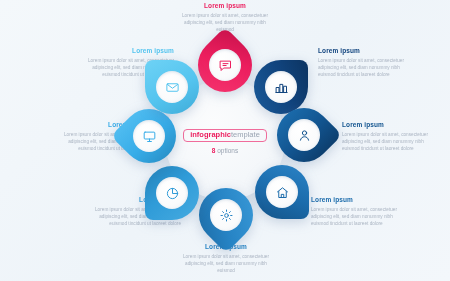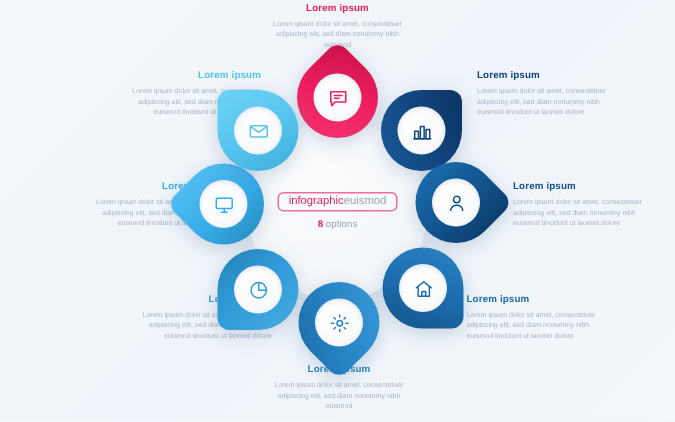--- a/index.html
+++ b/index.html
@@ -39,21 +39,21 @@
   }
   .center-title-box{
     display:inline-block;
     border:1px solid #f06c9b;
     border-radius:4px;
     padding:1.5px 6px 2px 6px;
     font-size:7.5px;
     white-space:nowrap;
     line-height:1.1;
   }
-  .ct-pink{color:#ec1e5e;font-weight:normal;}
+  .ct-pink{color:#ec1e5e;font-weight:bold;}
   .ct-gray{color:#9aa4b2;}
   .center-sub{
     margin-top:5px;
     font-size:6.5px;
     color:#9aa4b2;
     white-space:nowrap;
   }
   .center-sub .num{color:#ec1e5e;font-weight:bold;}
 
   
@@ -140,21 +140,21 @@
   </div>
 
   <div class="tblock ta-right" style="left:78px;top:47px;">
     <p class="tb-title" style="color:#54c4ef;">Lorem ipsum</p>
     <p class="tb-body">Lorem ipsum dolor sit amet, consectetuer adipiscing elit, sed diam nonummy nibh euismod tincidunt ut laoreet dolore</p>
   </div>
 
   <div class="center-disc">
     <div class="center-label">
       <div class="center-title-box">
-        <span class="ct-pink">infographic</span><span class="ct-gray">euismod</span>
+        <span class="ct-pink">infographic</span><span class="ct-gray">template</span>
       </div>
       <div class="center-sub">
         <span class="num">8</span>
         <span>options</span>
       </div>
     </div>
   </div>
 
   <div class="marker" style="left:198px;top:38px;">
     <div class="pin">

